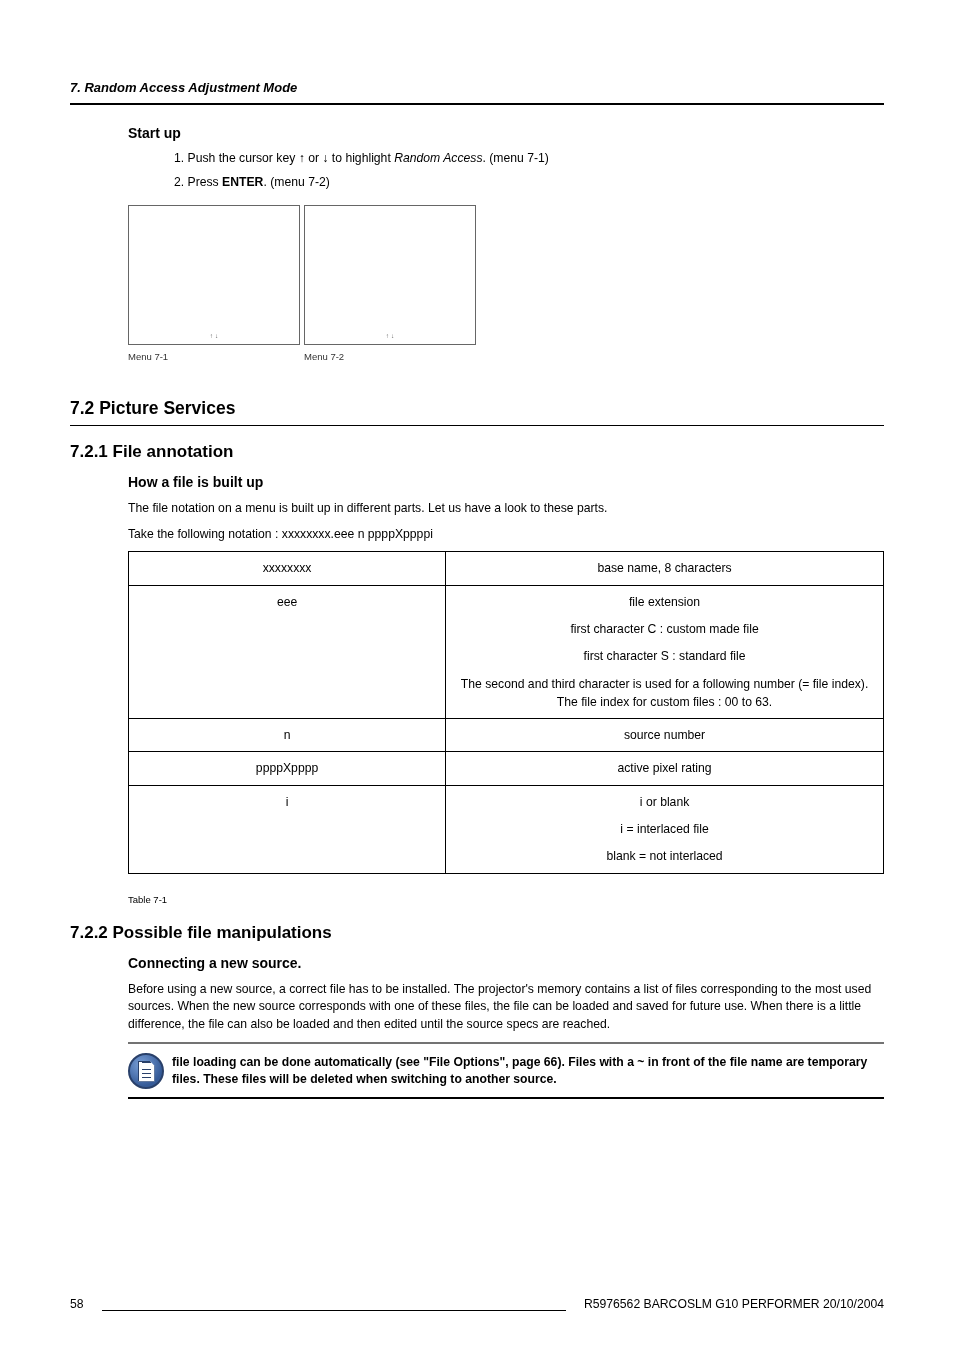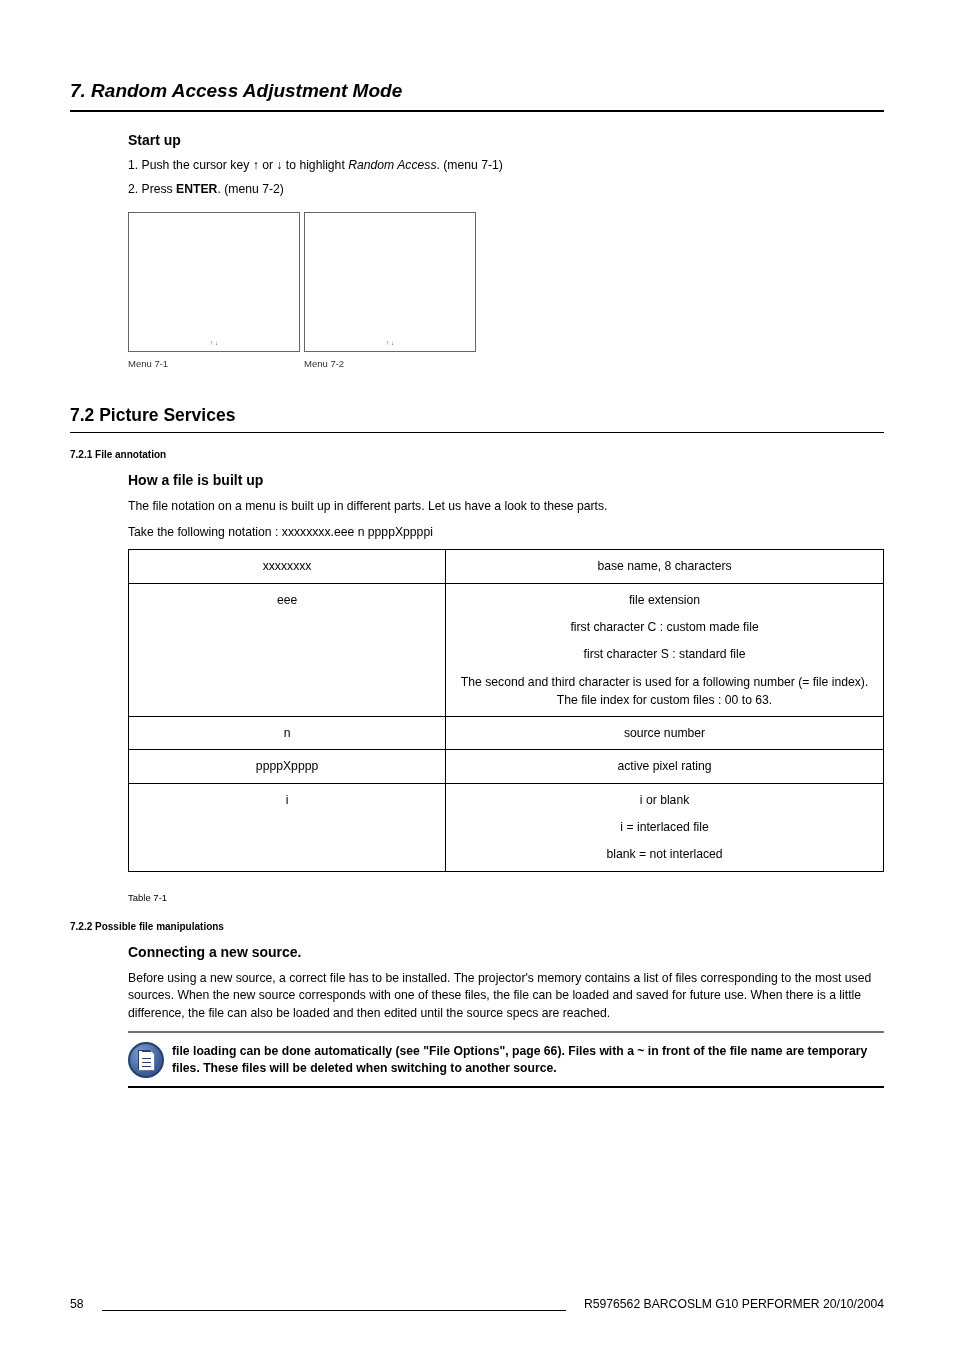--- a/index.html
+++ b/index.html
@@ -9,21 +9,21 @@
     color: #000;
     background: #fff;
     width: 954px;
     height: 1351px;
     padding: 80px 70px 40px 70px;
     position: relative;
   }
   .chapter-title {
     font-style: italic;
     font-weight: bold;
-    font-size: 19px;
+    font-size: 13px;
     margin-bottom: 8px;
   }
   .hr-thick { border: none; border-top: 2.5px solid #000; margin-bottom: 20px; }
   .h3 {
     font-weight: bold;
     font-size: 14px;
     margin-left: 58px;
     margin-top: 6px;
     margin-bottom: 10px;
   }
@@ -31,20 +31,21 @@
     margin-left: 58px;
     margin-bottom: 8px;
     line-height: 1.45;
   }
   .numlist {
     margin-left: 58px;
     margin-bottom: 16px;
   }
   .numlist-item {
     margin-bottom: 10px;
+    margin-left: 46px;
   }
   .bold { font-weight: bold; }
   .italic { font-style: italic; }
   .menu-row {
     display: flex;
     gap: 4px;
     margin-left: 58px;
     margin-bottom: 36px;
   }
   .menu-box {
@@ -74,21 +75,21 @@
   }
   .h2 {
     font-weight: bold;
     font-size: 17.5px;
     margin-top: 20px;
     margin-bottom: 6px;
   }
   .hr-section { border: none; border-top: 1.5px solid #000; margin-bottom: 16px; }
   .h2sub {
     font-weight: bold;
-    font-size: 10px;
+    font-size: 17px;
     margin-bottom: 12px;
   }
   table.data-table {
     border-collapse: collapse;
     width: calc(100% - 58px);
     margin-left: 58px;
     margin-top: 4px;
   }
   table.data-table td {
     border: 1px solid #000;

